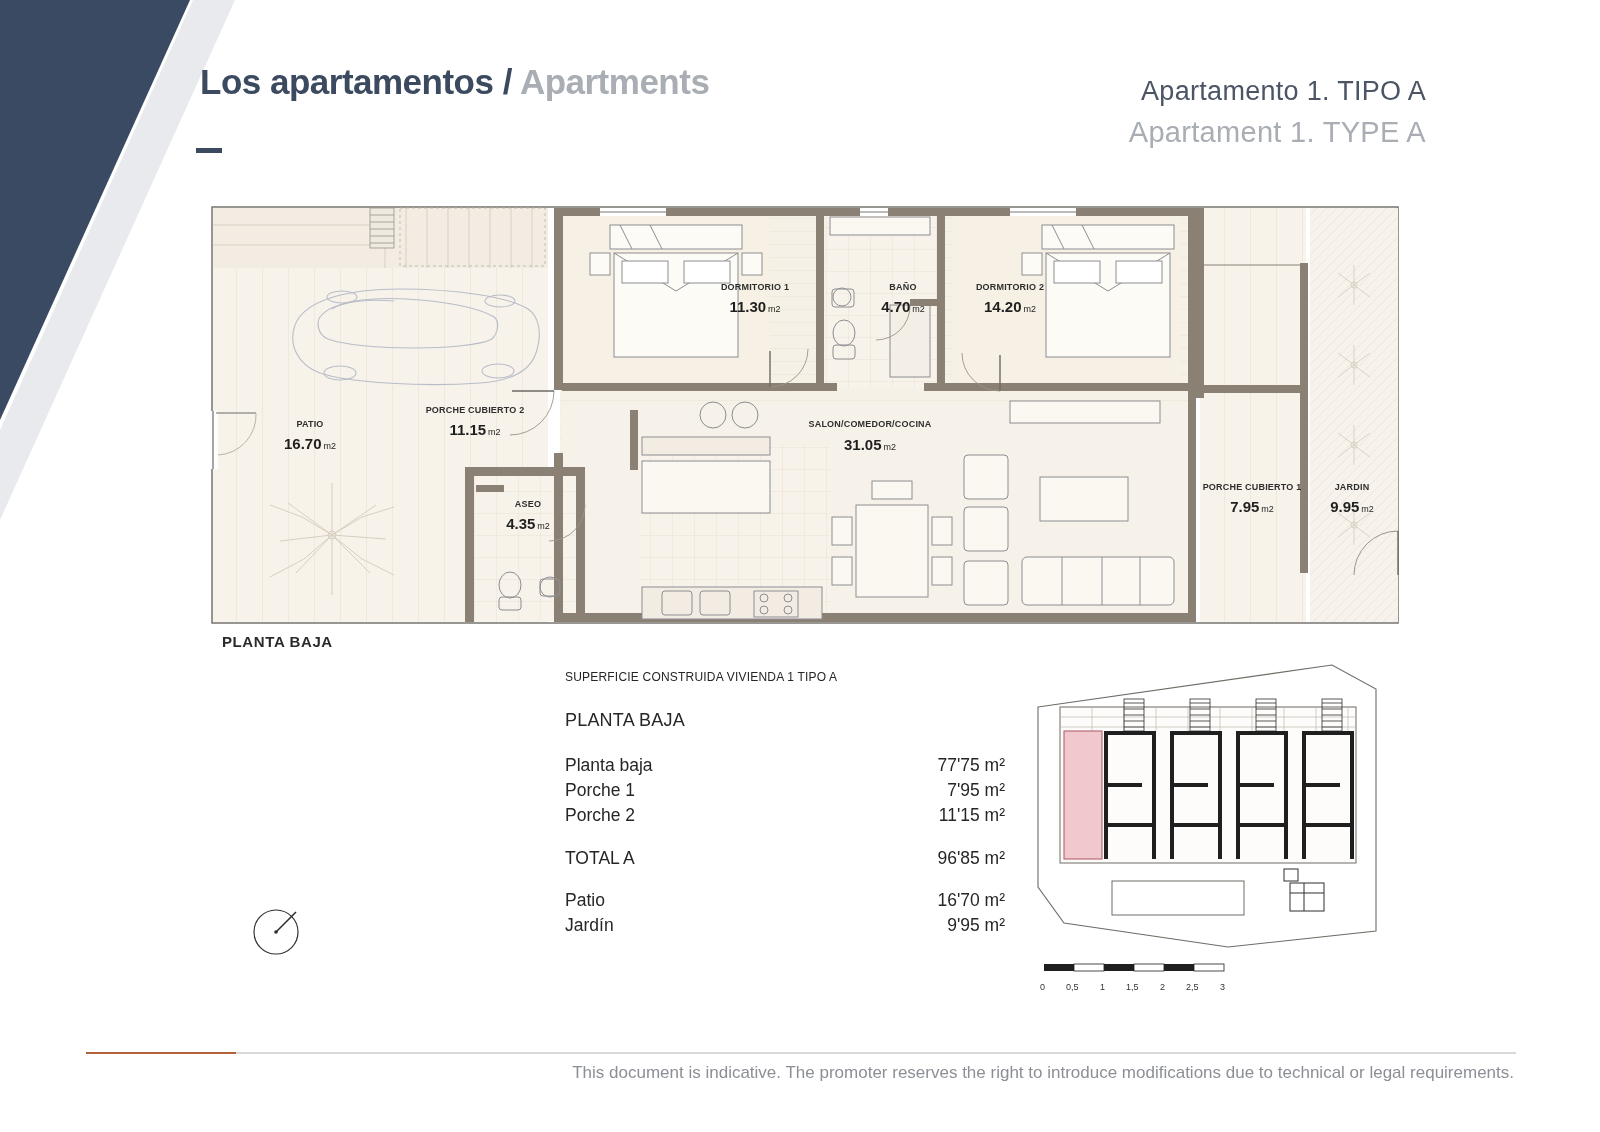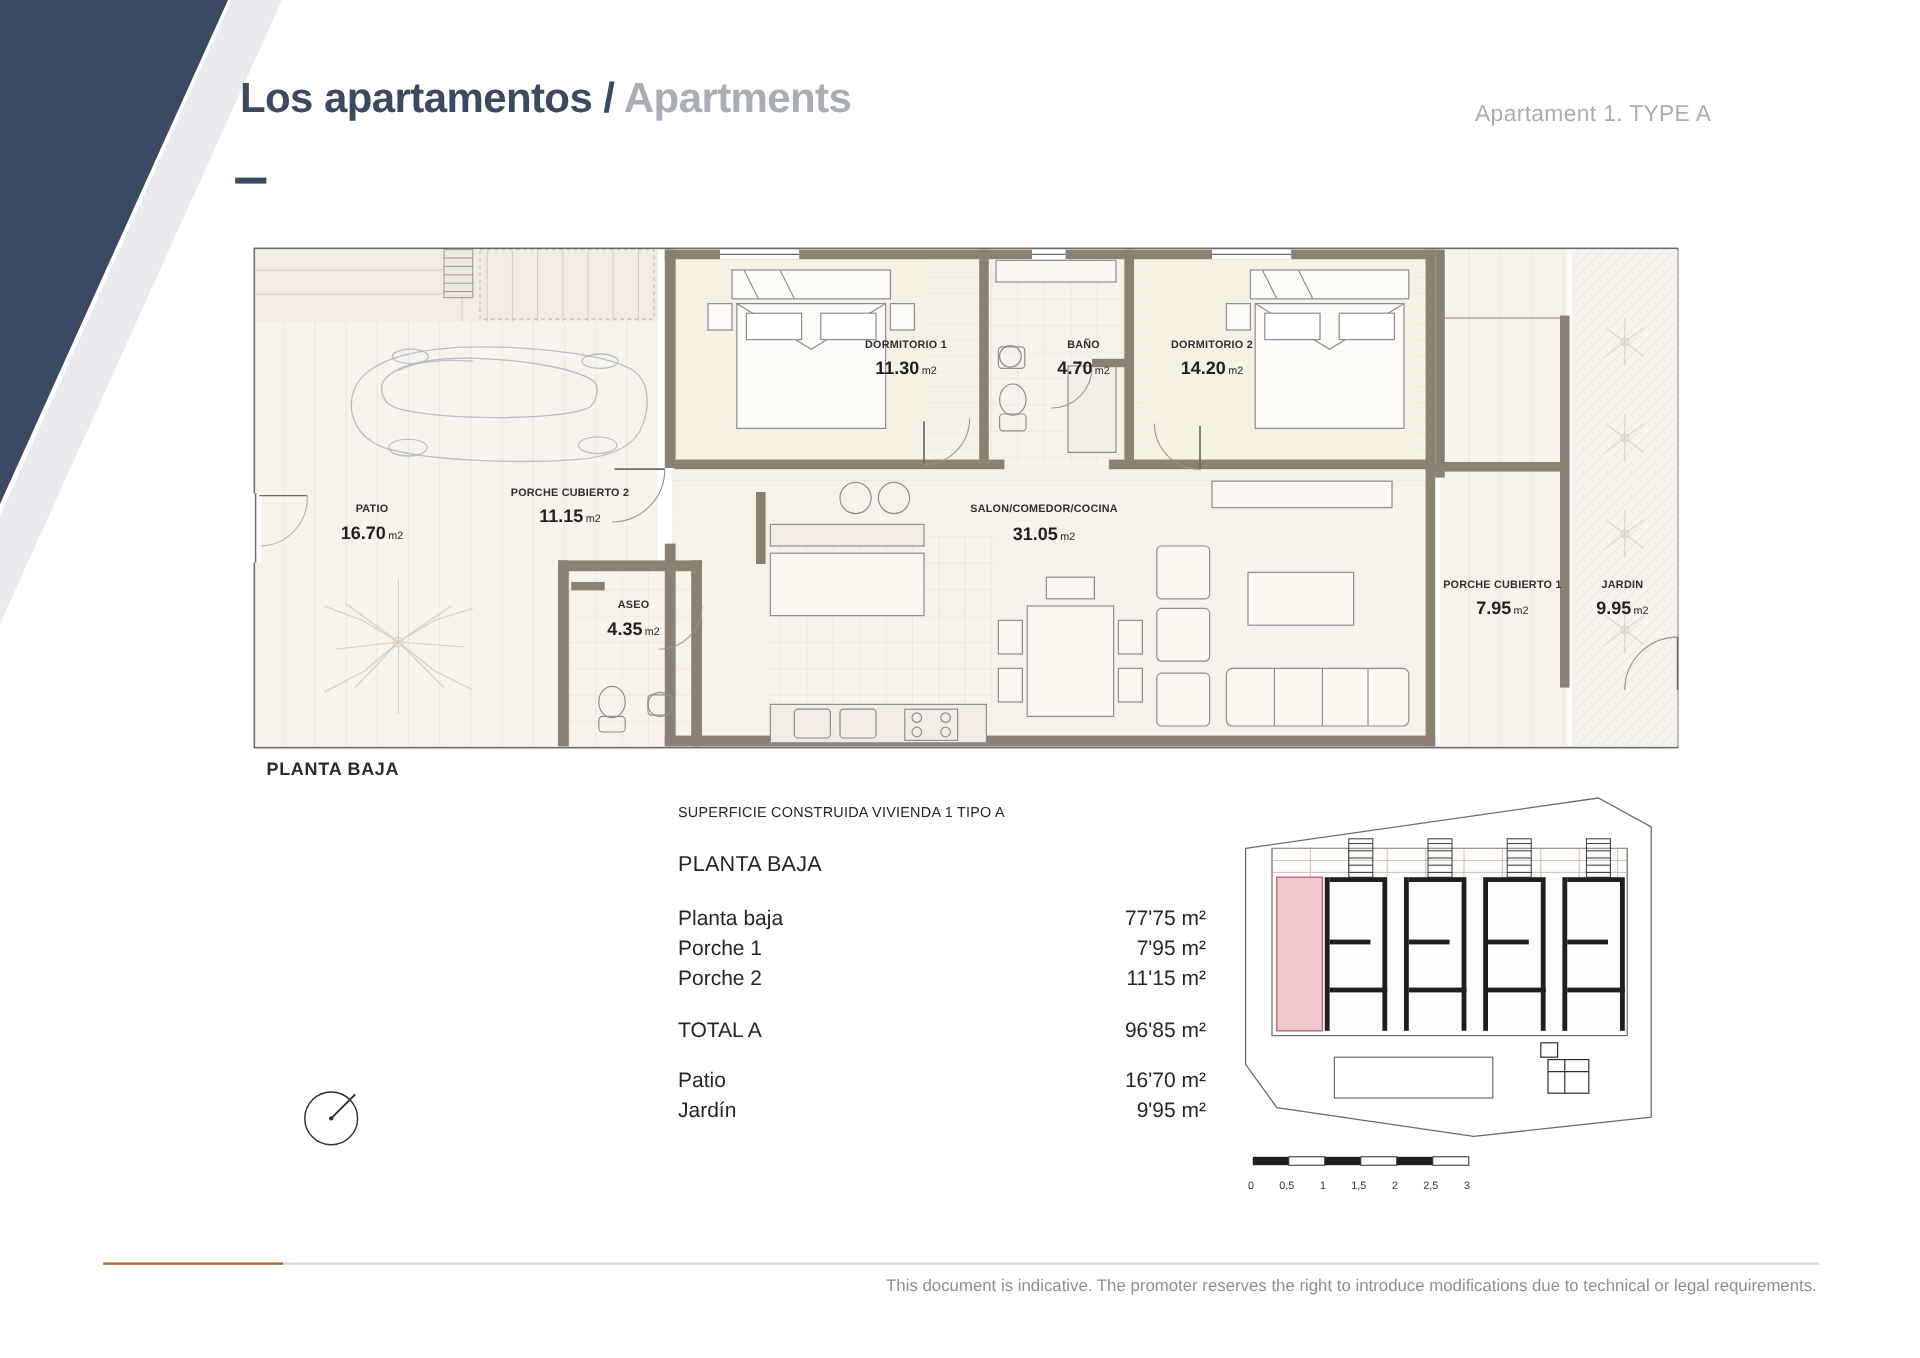--- a/index.html
+++ b/index.html
@@ -38,21 +38,21 @@
     width:26px; height:5px; background:#3c4a60;
   }
   .hdr-right {
     position:absolute; right:174px; top:76px;
     text-align:right;
   }
   .hdr-right .line1 {
     font-size:27px; color:#4b5564; letter-spacing:0.3px; white-space:nowrap;
   }
   .hdr-right .line2 {
-    font-size:19px; color:#a9adb4; letter-spacing:0.3px; margin-top:9px; white-space:nowrap;
+    font-size:29px; color:#a9adb4; letter-spacing:0.3px; margin-top:9px; white-space:nowrap;
   }
 
   
   .plan-wrap {
     position:absolute; left:210px; top:205px; width:1190px; height:420px;
   }
   .plan-wrap svg { display:block; }
 
   .planta-baja-label {
     position:absolute; left:222px; top:633px;
@@ -90,21 +90,21 @@
     position:absolute; left:86px; top:1052px; width:1430px; height:2px;
     background:linear-gradient(to right,#b4623c 0 150px,#d9d9d9 150px 100%);
   }
   .foot {
     position:absolute; right:86px; top:1060px; text-align:right;
   }
   .foot .f1 {
     font-size:11.5px; font-weight:bold; color:#3e3e3e;
   }
   .foot .f2 {
-    font-size:14px; color:#8c8f95; margin-top:3px;
+    font-size:17px; color:#8c8f95; margin-top:3px;
   }
 
   
   .lbl-name { font-family:"Liberation Sans", sans-serif; font-size:9px; font-weight:bold; letter-spacing:0.2px; fill:#2e2e2e; }
   .lbl-area { font-family:"Liberation Sans", sans-serif; font-size:15px; font-weight:bold; fill:#1f1f1f; }
   .lbl-unit { font-family:"Liberation Sans", sans-serif; font-size:9px; fill:#1f1f1f; }
 </style>
 </head>
 <body>
 
@@ -112,20 +112,21 @@
 <div class="corner-light"></div>
 
 <div class="hdr-title">
   <span class="es">Los apartamentos</span>
   <span class="sep">/</span>
   <span class="en">Apartments</span>
 </div>
 <div class="hdr-dash"></div>
 
 <div class="hdr-right">
+  <div class="line1">Apartamento 1. TIPO A</div>
   <div class="line2">Apartament 1. TYPE A</div>
 </div>
 
 <div class="plan-wrap">
 <svg width="1190" height="420" viewBox="0 0 1190 420" xmlns="http://www.w3.org/2000/svg">
   <defs>
     <pattern id="tile" width="22" height="22" patternUnits="userSpaceOnUse">
       <rect width="22" height="22" fill="#f7f2ea"></rect>
       <path d="M0 0 H22 M0 0 V22" stroke="#e3dacb" stroke-width="0.7"></path>
     </pattern>

